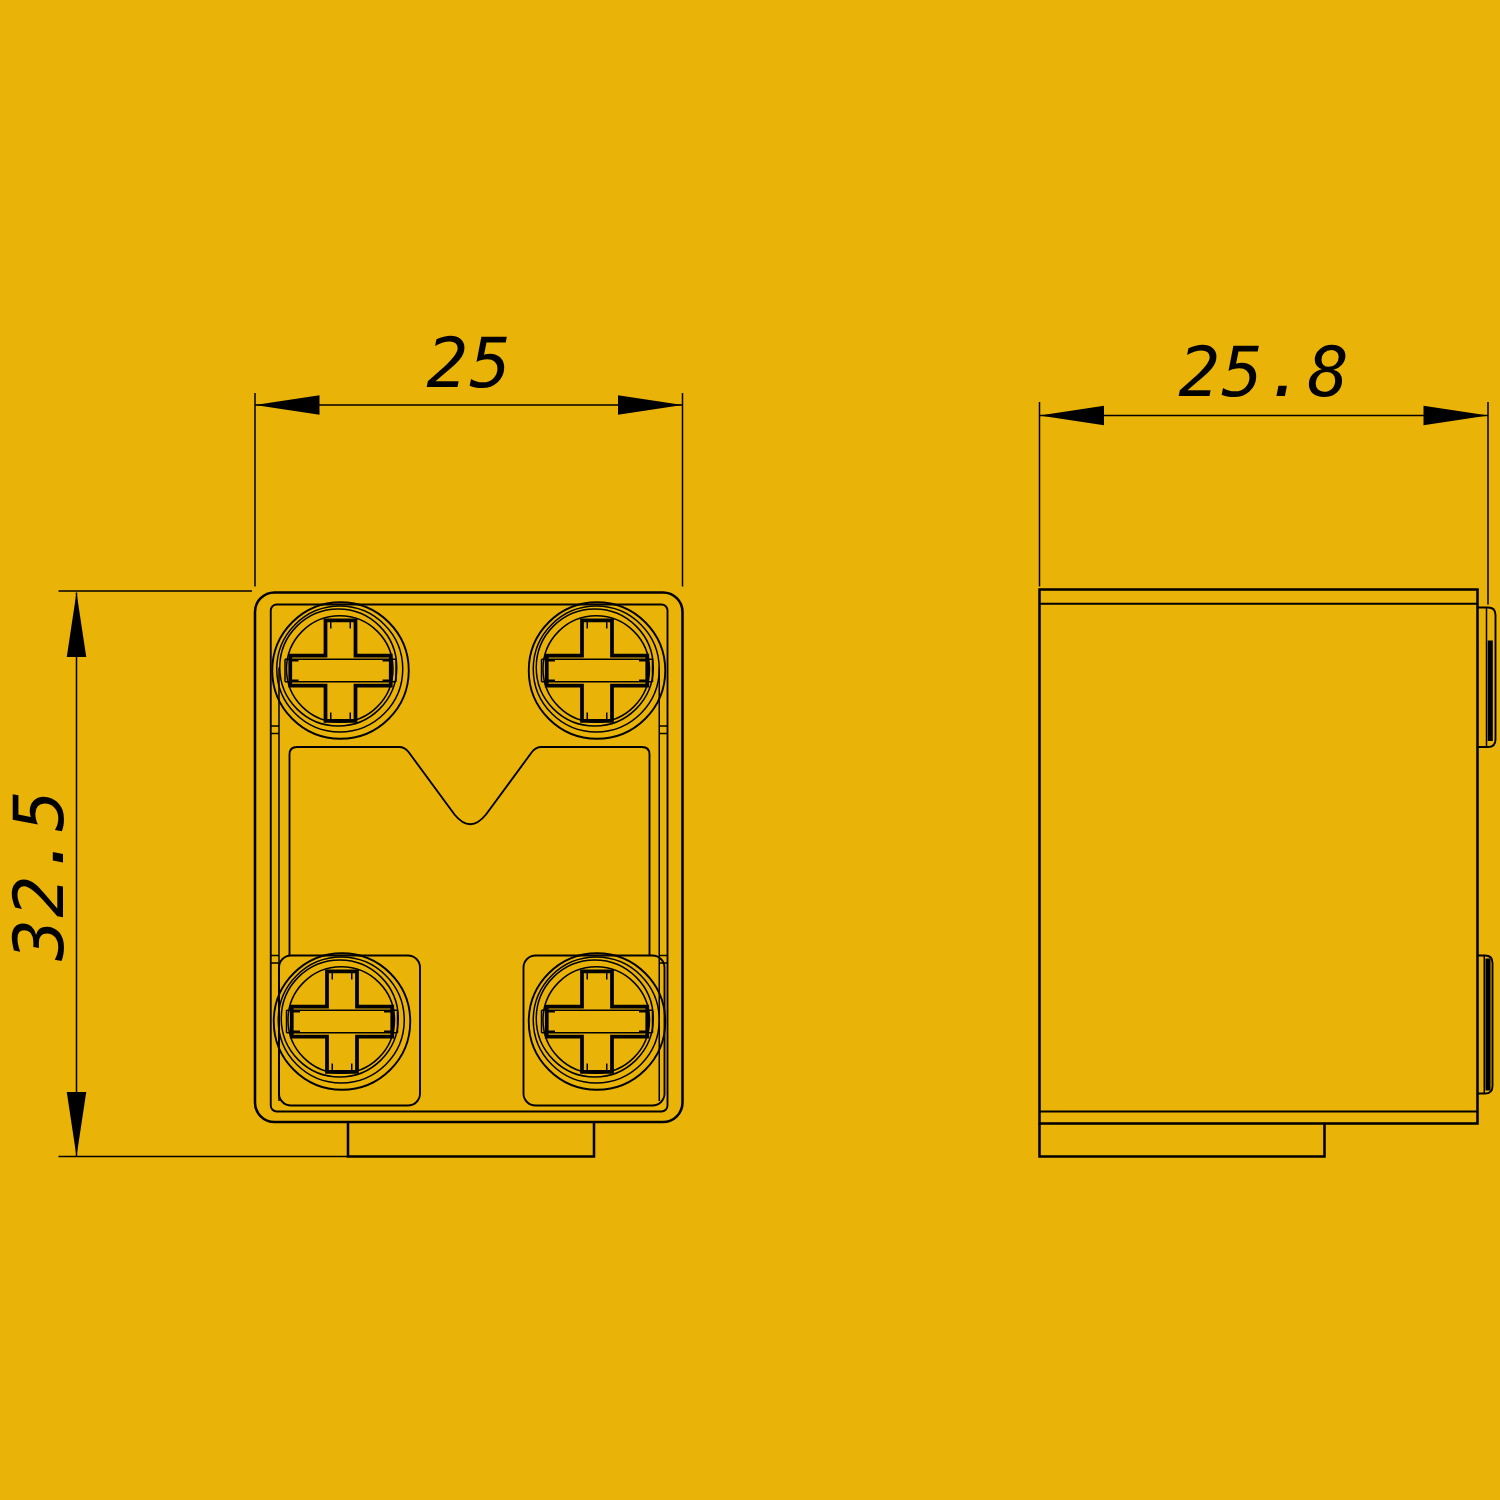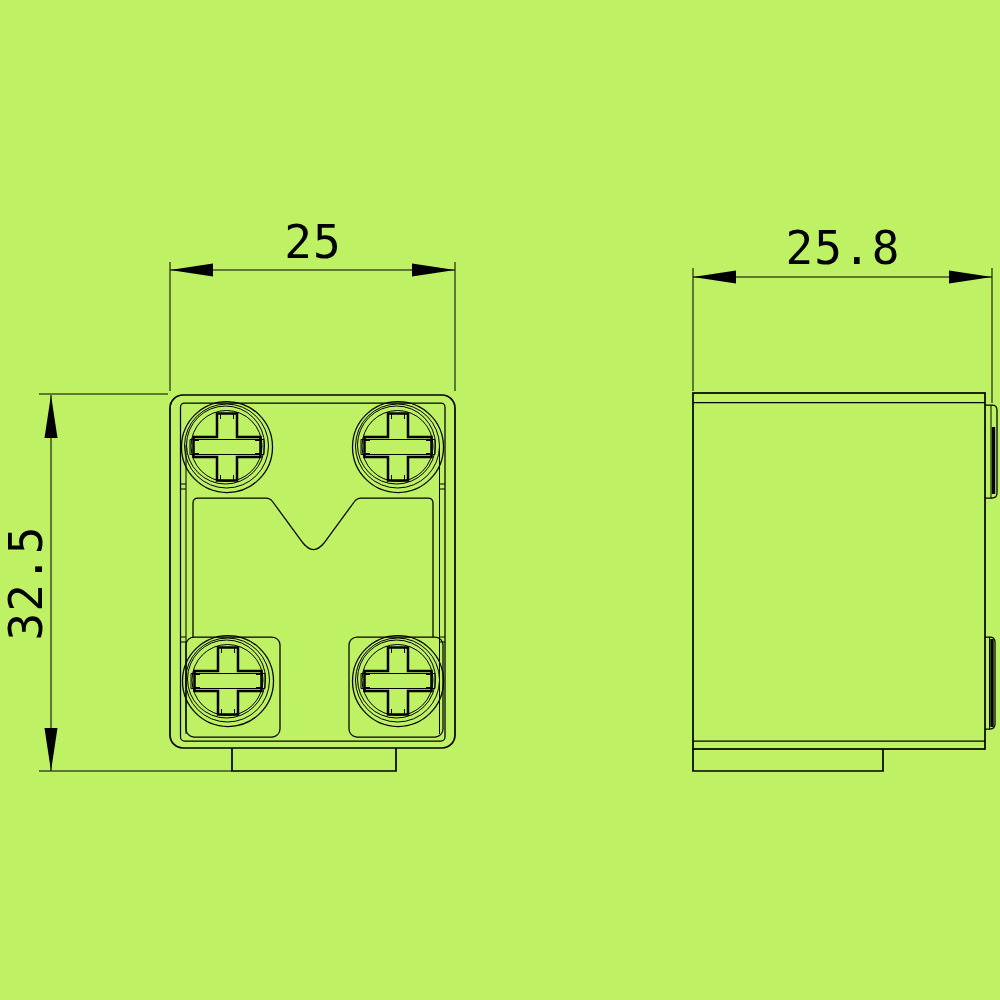--- a/index.html
+++ b/index.html
@@ -8,21 +8,22 @@
     background: #ffffff;
     width: 1000px;
     height: 1000px;
     overflow: hidden;
     font-family: "DejaVu Sans Mono", monospace;
   }
   .canvas {
     position: relative;
     width: 1000px;
     height: 1000px;
-    background: #bef264;
+    background: #eab308;
+    font-style: italic;
   }
   svg { display: block; }
   
   .ln-main  { fill: none; stroke: #000000; stroke-width: 1.7; }
   .ln-med   { fill: none; stroke: #000000; stroke-width: 1.25; }
   .ln-thin  { fill: none; stroke: #000000; stroke-width: 1.0; }
   .ln-cross { fill: none; stroke: #000000; stroke-width: 2.5; }
   .ln-thick { fill: none; stroke: #000000; stroke-width: 3.4; }
   .arrowhead { fill: #000000; stroke: none; }
   .dim-text {

